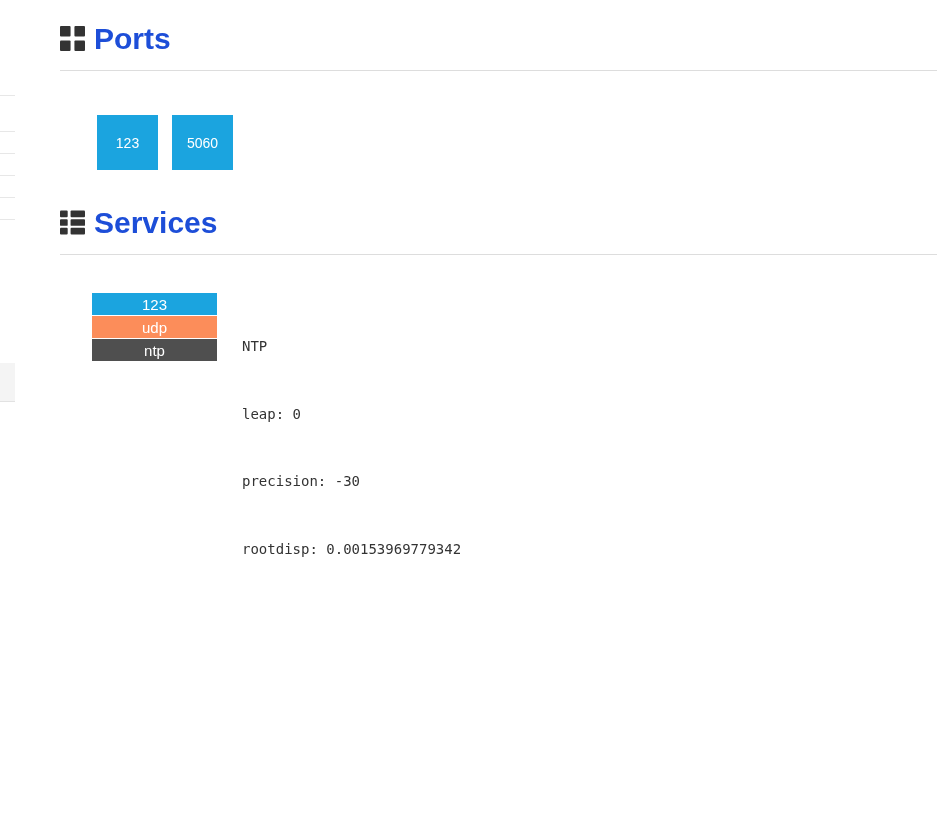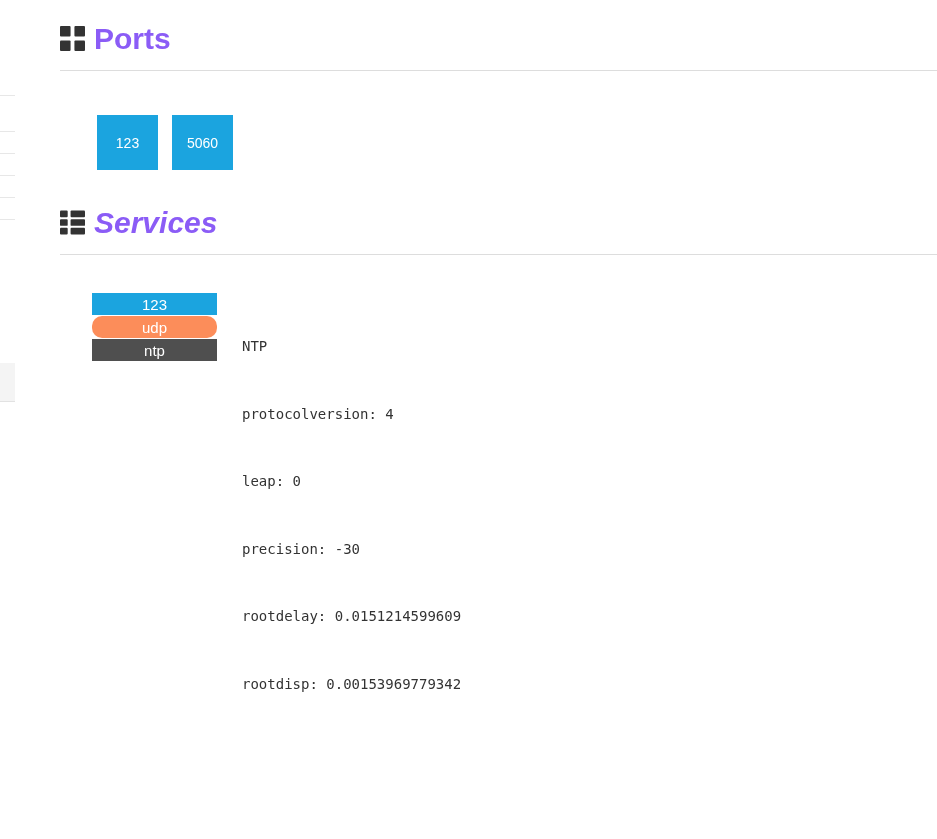--- a/index.html
+++ b/index.html
@@ -6,37 +6,37 @@
   body{
     width:937px;height:839px;position:relative;overflow:hidden;
     font-family:"Liberation Sans",sans-serif;color:#333;
   }
   
   .edge-line{position:absolute;left:0;width:15px;height:0;border-bottom:1px solid #e7e7e7;}
   .edge-active{position:absolute;left:0;width:15px;height:38px;background:#f4f4f4;border-bottom:1px solid #e2e2e2;}
   .content{margin-left:60px;}
   .section-heading{
     display:flex;align-items:center;gap:9px;
-    font-size:30px;font-weight:bold;color:#8b5cf6;
+    font-size:30px;font-weight:bold;color:#1d4ed8;
     margin:0;padding-top:22px;line-height:1.1;
   }
   .section-heading svg{display:block;}
   hr.rule{border:none;border-top:1px solid #ddd;margin:15px 0 0 0;}
   .ports-row{display:flex;gap:14px;padding:44px 0 0 37px;}
   .port-badge{
     width:61px;height:55px;display:flex;align-items:center;justify-content:center;
     background:var(--port-blue,#1ba4df);color:#fff;font-size:14px;cursor:pointer;
     text-decoration:none;
   }
-  .services-heading{padding-top:36px;font-style:italic;}
+  .services-heading{padding-top:36px;}
   .service-block{display:flex;gap:25px;margin-left:32px;margin-top:38px;}
   .svc-badges{width:125px;display:flex;flex-direction:column;gap:1px;flex:0 0 auto;}
   .svc-badge{height:22px;display:flex;align-items:center;justify-content:center;color:#fff;font-size:15px;}
   .svc-port{background:var(--port-blue,#1ba4df);}
-  .svc-transport{background:var(--transport-orange,#fc8d5a);border-radius:10px;}
+  .svc-transport{background:var(--transport-orange,#fc8d5a);}
   .svc-name{background:var(--service-gray,#4f4f4f);}
   .banner{
     font-family:"DejaVu Sans Mono","Liberation Mono",monospace;
     font-size:14px;line-height:22.5px;color:#333;white-space:pre;margin-top:-3px;
   }
 </style>
 </head>
 <body>
 
 <div>
@@ -85,23 +85,21 @@
   <hr class="rule">
 
   <div class="service-block">
     <div class="svc-badges">
       <div class="svc-badge svc-port">123</div>
       <div class="svc-badge svc-transport">udp</div>
       <div class="svc-badge svc-name">ntp</div>
     </div>
     <div class="banner">
       <div>NTP</div>
-      <div>protocolversion: 4</div>
       <div>leap: 0</div>
       <div>precision: -30</div>
-      <div>rootdelay: 0.0151214599609</div>
       <div>rootdisp: 0.00153969779342</div>
       
       
     </div>
   </div>
 
 </div>
 
 </body></html>

